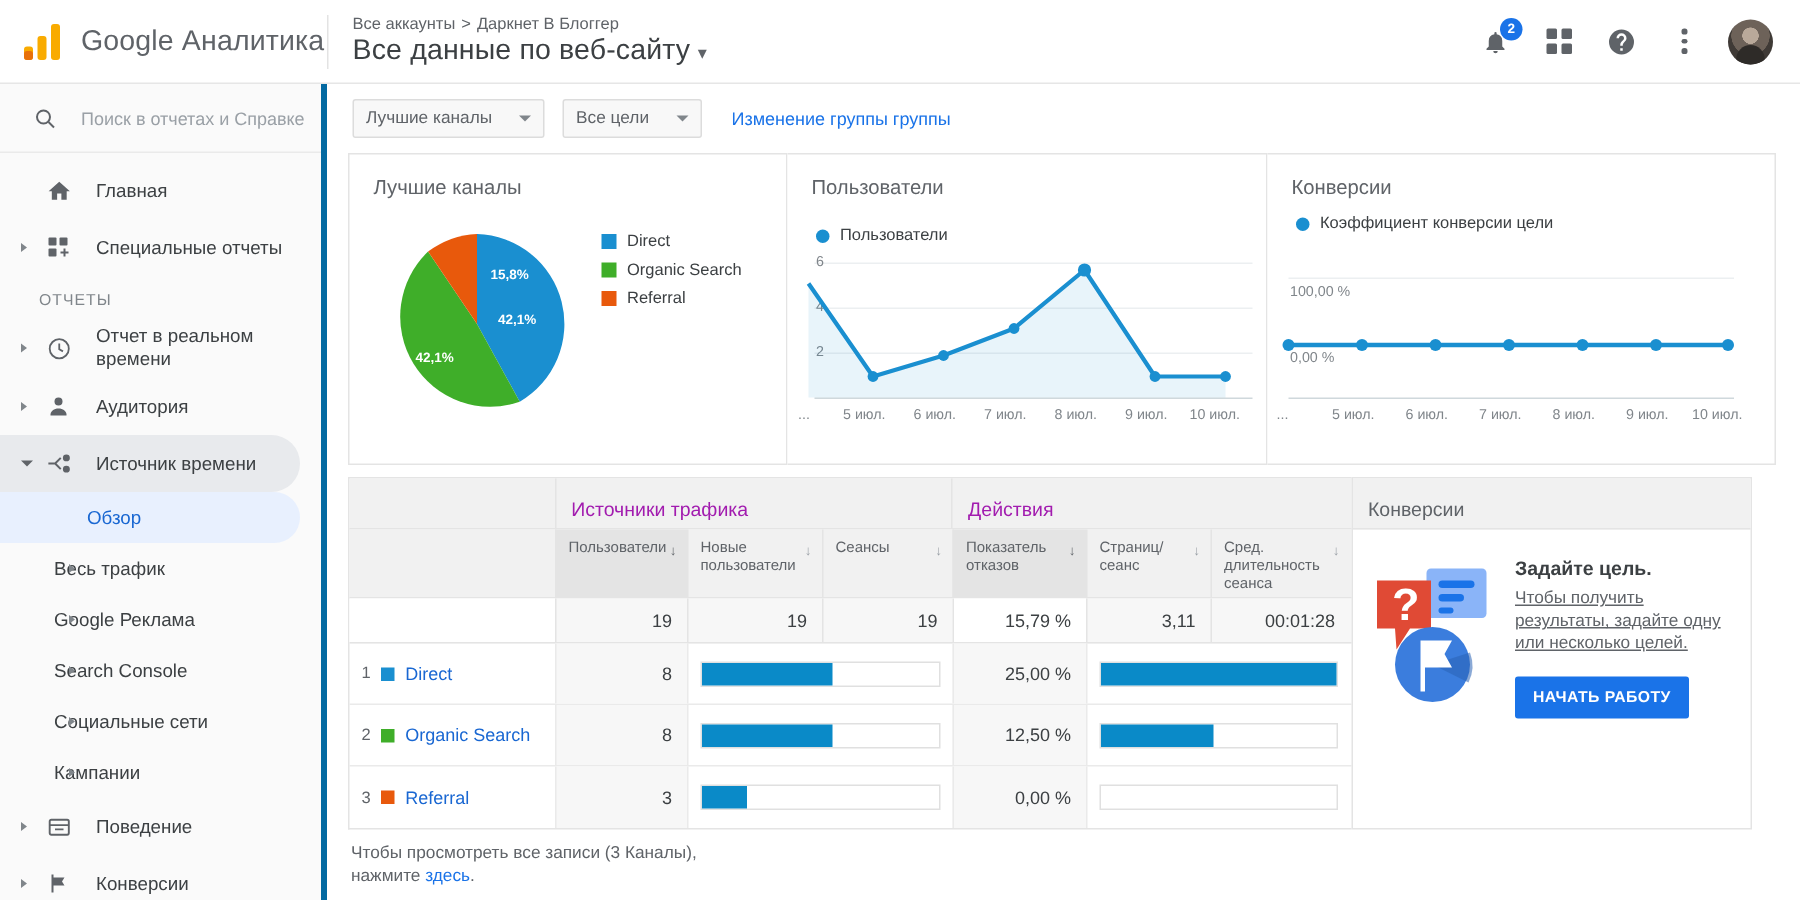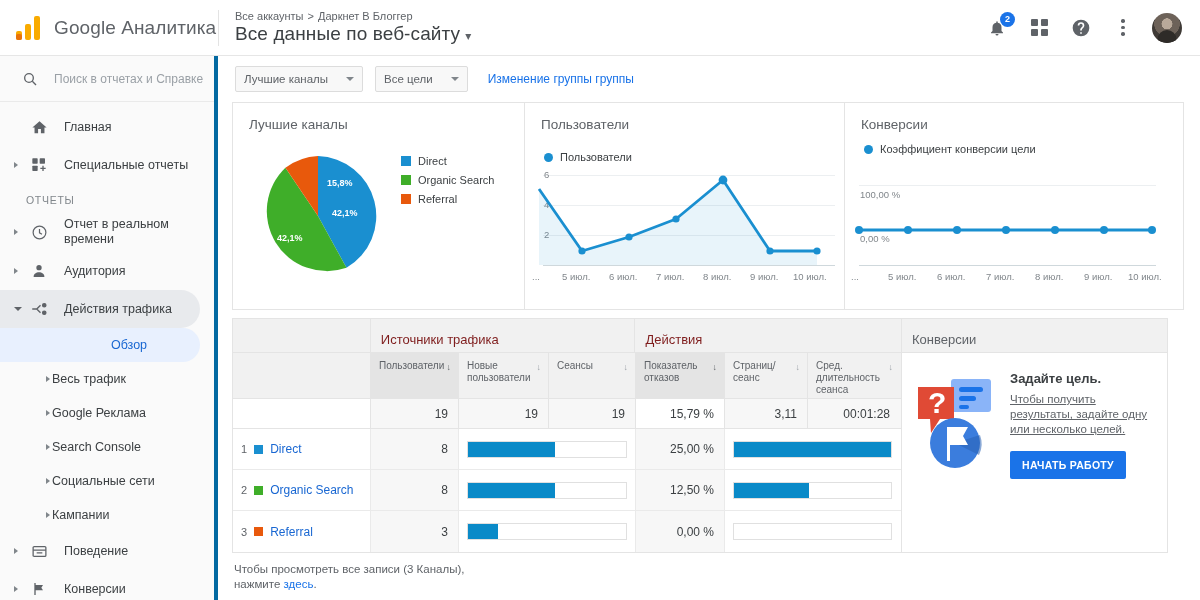--- a/index.html
+++ b/index.html
@@ -75,28 +75,28 @@
   .nav-item .arrow {
     position: absolute; left: 14px; top: 50%; transform: translateY(-50%);
     width: 0; height: 0; border-left: 4px solid #80868b; border-top: 3.5px solid transparent; border-bottom: 3.5px solid transparent;
   }
   .nav-item.open .arrow { border-left: 4px solid transparent; border-right: 4px solid transparent; border-top: 4px solid #5f6368; border-bottom: none; }
   .nav-ico { width: 26px; margin-left: 26px; display: flex; align-items: center; justify-content: center; color: #5f6368; flex: none; }
   .nav-label { font-size: 12.5px; color: #3c4043; line-height: 15px; margin-left: 12px; }
   .nav-item.active { background: #e8eaed; border-radius: 0 20px 20px 0; margin-right: 14px; }
   .nav-section { font-size: 10.5px; color: #80868b; letter-spacing: .7px; padding: 10px 0 6px 26px; }
   .sub-item {
-    display: flex; align-items: center; min-height: 34px; padding-left: 52px; cursor: pointer; position: relative;
+    display: flex; align-items: center; min-height: 34px; padding-left: 36px; cursor: pointer; position: relative;
   }
   .sub-item .sarrow {
     position: absolute; left: 46px; top: 50%; transform: translateY(-50%);
     width: 0; height: 0; border-left: 4px solid #80868b; border-top: 3.5px solid transparent; border-bottom: 3.5px solid transparent;
   }
   .sub-item span { font-size: 12.5px; color: #3c4043; }
-  .sub-item.selected { background: #e8f0fe; border-radius: 0 20px 20px 0; margin-right: 14px; padding-left: 58px; justify-content: center; }
+  .sub-item.selected { background: #e8f0fe; border-radius: 0 20px 20px 0; margin-right: 14px; padding-left: 58px; }
   .sub-item.selected span { color: #1967d2; }
 
   
   .main { position: absolute; top: 56px; left: 218px; width: 982px; height: 544px; background: #fff; overflow: hidden; }
   .toolbar { display: flex; align-items: center; height: 46px; padding: 0 0 0 17px; gap: 12px; }
   .tb-select {
     background: #f8f8f8; border: 1px solid #dcdcdc; border-radius: 2px; height: 26px;
     display: flex; align-items: center; padding: 0 8px; gap: 18px; cursor: pointer;
   }
   .tb-select .lbl { font-size: 11.5px; color: #5f6368; }
@@ -120,21 +120,21 @@
   .pie-wrap { position: absolute; left: 20px; top: 48px; width: 130px; height: 130px; }
   .slice-lbl { position: absolute; font-size: 9px; font-weight: bold; color: #fff; }
 
   .axis-lbl { position: absolute; font-size: 9.5px; color: #80868b; white-space: nowrap; }
   .gridline { position: absolute; height: 1px; background: #eceff1; }
 
   
   .tbl-area { display: flex; padding: 0 14px; margin-top: 8px; }
   .tbl { border: 1px solid #e4e4e4; border-right: none; width: 669px; }
   .grp-row { display: flex; height: 34px; background: #f1f1f1; border-bottom: 1px solid #e4e4e4; }
-  .grp { display: flex; align-items: flex-end; padding: 0 0 5px 10px; font-size: 13px; color: #7f1d1d; }
+  .grp { display: flex; align-items: flex-end; padding: 0 0 5px 10px; font-size: 13px; color: #a21caf; }
   .hd-row { display: flex; height: 46px; background: #f1f1f1; border-bottom: 1px solid #e4e4e4; }
   .hd {
     position: relative; padding: 7px 8px 0 8px; font-size: 10px; color: #5f6368; line-height: 12px;
     border-left: 1px solid #e4e4e4;
   }
   .hd.sorted { background: #e4e4e4; }
   .sort-ar { position: absolute; right: 7px; top: 8px; font-size: 9px; color: #9aa0a6; }
   .hd.sorted .sort-ar { color: #5f6368; }
   .tot-row { display: flex; height: 30px; border-bottom: 1px solid #e4e4e4; background: #f7f7f7; }
   .tot-c { display: flex; align-items: center; justify-content: flex-end; padding-right: 10px; font-size: 12px; color: #3c4043; border-left: 1px solid #e4e4e4; }
@@ -277,21 +277,21 @@
 
       <div class="nav-item open active">
         <span class="arrow"></span>
         <span class="nav-ico">
             <svg width="18" height="18" viewBox="0 0 24 24" fill="none" stroke="#5f6368" stroke-width="1.8">
               <path d="M3 12h6l5-5M9 12l5 5"></path>
               <circle cx="19" cy="7" r="2.2" fill="#5f6368"></circle>
               <circle cx="19" cy="17" r="2.2" fill="#5f6368"></circle>
             </svg>
           </span>
-        <span class="nav-label">Действия трафика</span>
+        <span class="nav-label">Источник времени</span>
       </div>
 
       <div class="sub-item selected">
         <span>Обзор</span>
       </div>
       <div class="sub-item">
         <span class="sarrow"></span>
         <span>Весь трафик</span>
       </div>
       <div class="sub-item">

